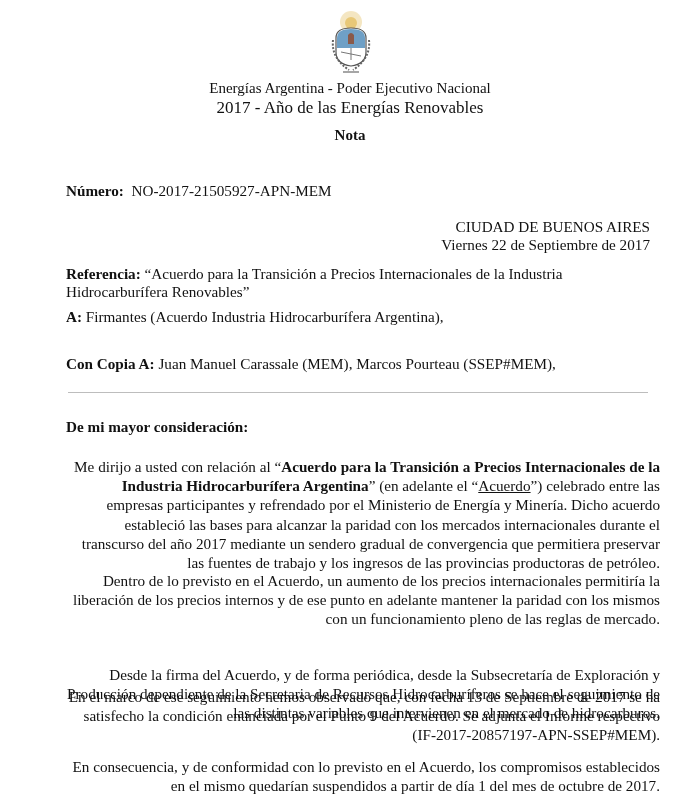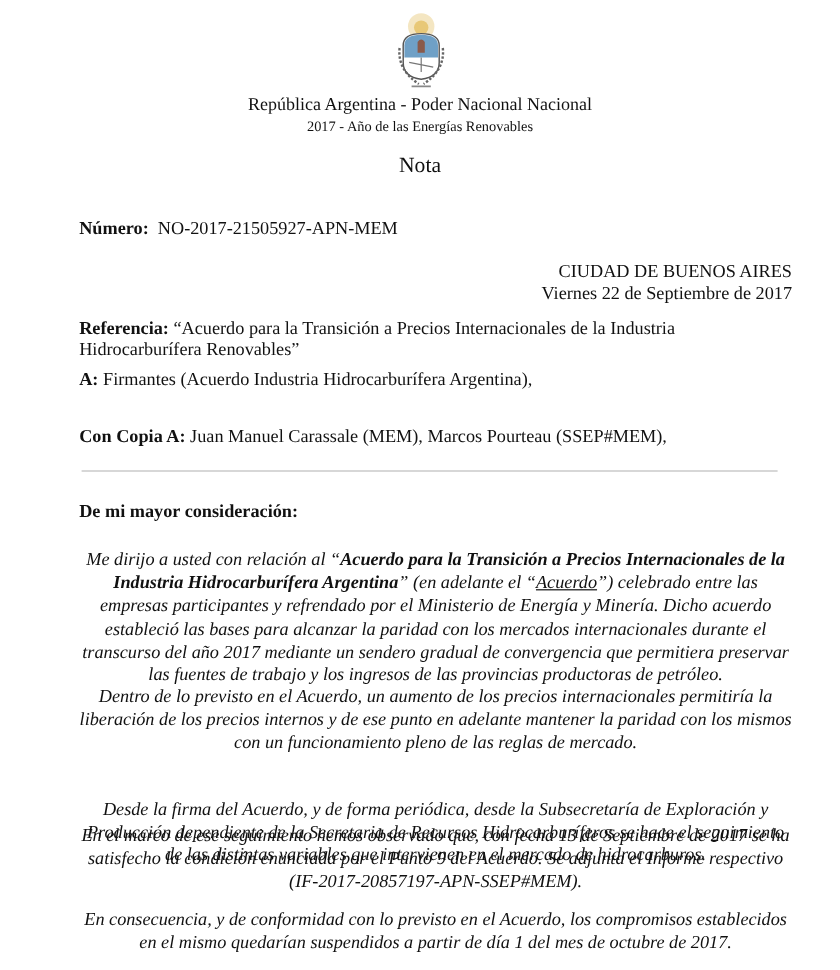--- a/index.html
+++ b/index.html
@@ -5,34 +5,34 @@
   html, body { margin: 0; padding: 0; background: #ffffff; }
   body {
     width: 700px; height: 808px; overflow: hidden; position: relative;
     font-family: "Liberation Serif", "DejaVu Serif", serif;
     color: #111111;
     font-size: 15.2px;
   }
   .emblem { position: absolute; left: 327px; top: 6px; width: 48px; height: 72px; }
   .header { position: absolute; left: 0; width: 700px; text-align: center; }
   .h1 { top: 80px; font-size: 15px; }
-  .h2 { top: 98px; font-size: 12px; }
-  .nota { top: 127px; font-weight: normal; font-size: 18px; }
+  .h2 { top: 98px; font-size: 17px; }
+  .nota { top: 127px; font-weight: bold; font-size: 15px; }
   .line { position: absolute; left: 66px; white-space: nowrap; }
   .b { font-weight: bold; }
   .numero { top: 182px; text-align: right; }
-  .right { position: absolute; right: 40px; text-align: center; white-space: nowrap; }
+  .right { position: absolute; right: 50px; text-align: center; white-space: nowrap; }
   .city { top: 218px; }
   .date { top: 236px; }
   .ref { position: absolute; left: 66px; top: 265px; width: 580px; line-height: 18px; }
   .a { top: 308px; }
   .cc { top: 355px; text-align: right; }
   .sep { position: absolute; left: 68px; top: 392px; width: 580px; height: 1px; background: #bdbdbd; }
   .greet { top: 418px; text-align: right; }
-  .para { position: absolute; left: 66px; width: 594px; line-height: 19.2px; text-align: center; font-style: italic; }
+  .para { position: absolute; left: 66px; width: 594px; line-height: 19.2px; text-align: right; }
   .p1 { top: 457px; }
   .p2 { top: 571px; }
   .p3 { top: 629px; margin-top: 36px; }
   .p4 { top: 687px; }
   .p5 { top: 757px; }
   .u { text-decoration: underline; }
 </style>
 </head>
 <body>
 
@@ -46,21 +46,21 @@
     <path d="M10 32 Q10 23 24 23 Q38 23 38 32 L38 42 L10 42 Z" fill="#6fa0c6"></path>
     <path d="M21 38 L21 29 Q24 25 27 29 L27 38 Z" fill="#8a5a4a"></path>
     <line x1="24" y1="42" x2="24" y2="54" stroke="#777" stroke-width="1"></line>
     <line x1="14" y1="46" x2="34" y2="50" stroke="#777" stroke-width="1"></line>
     <path d="M6 34 Q4 52 22 64" fill="none" stroke="#666" stroke-width="2" stroke-dasharray="2 1.5"></path>
     <path d="M42 34 Q44 52 26 64" fill="none" stroke="#666" stroke-width="2" stroke-dasharray="2 1.5"></path>
     <line x1="16" y1="66" x2="32" y2="66" stroke="#888" stroke-width="1.5"></line>
   </svg>
 </div>
 
-<div class="header h1">República Argentina - Poder Nacional Nacional</div>
+<div class="header h1">Energías Argentina - Poder Ejecutivo Nacional</div>
 <div class="header h2">2017 - Año de las Energías Renovables</div>
 <div class="header nota">Nota</div>
 
 <div class="line numero">
   <span class="b">Número:</span>&nbsp;
   <span>NO-2017-21505927-APN-MEM</span>
 </div>
 
 <div class="right city">CIUDAD DE BUENOS AIRES</div>
 <div class="right date">Viernes 22 de Septiembre de 2017</div>

